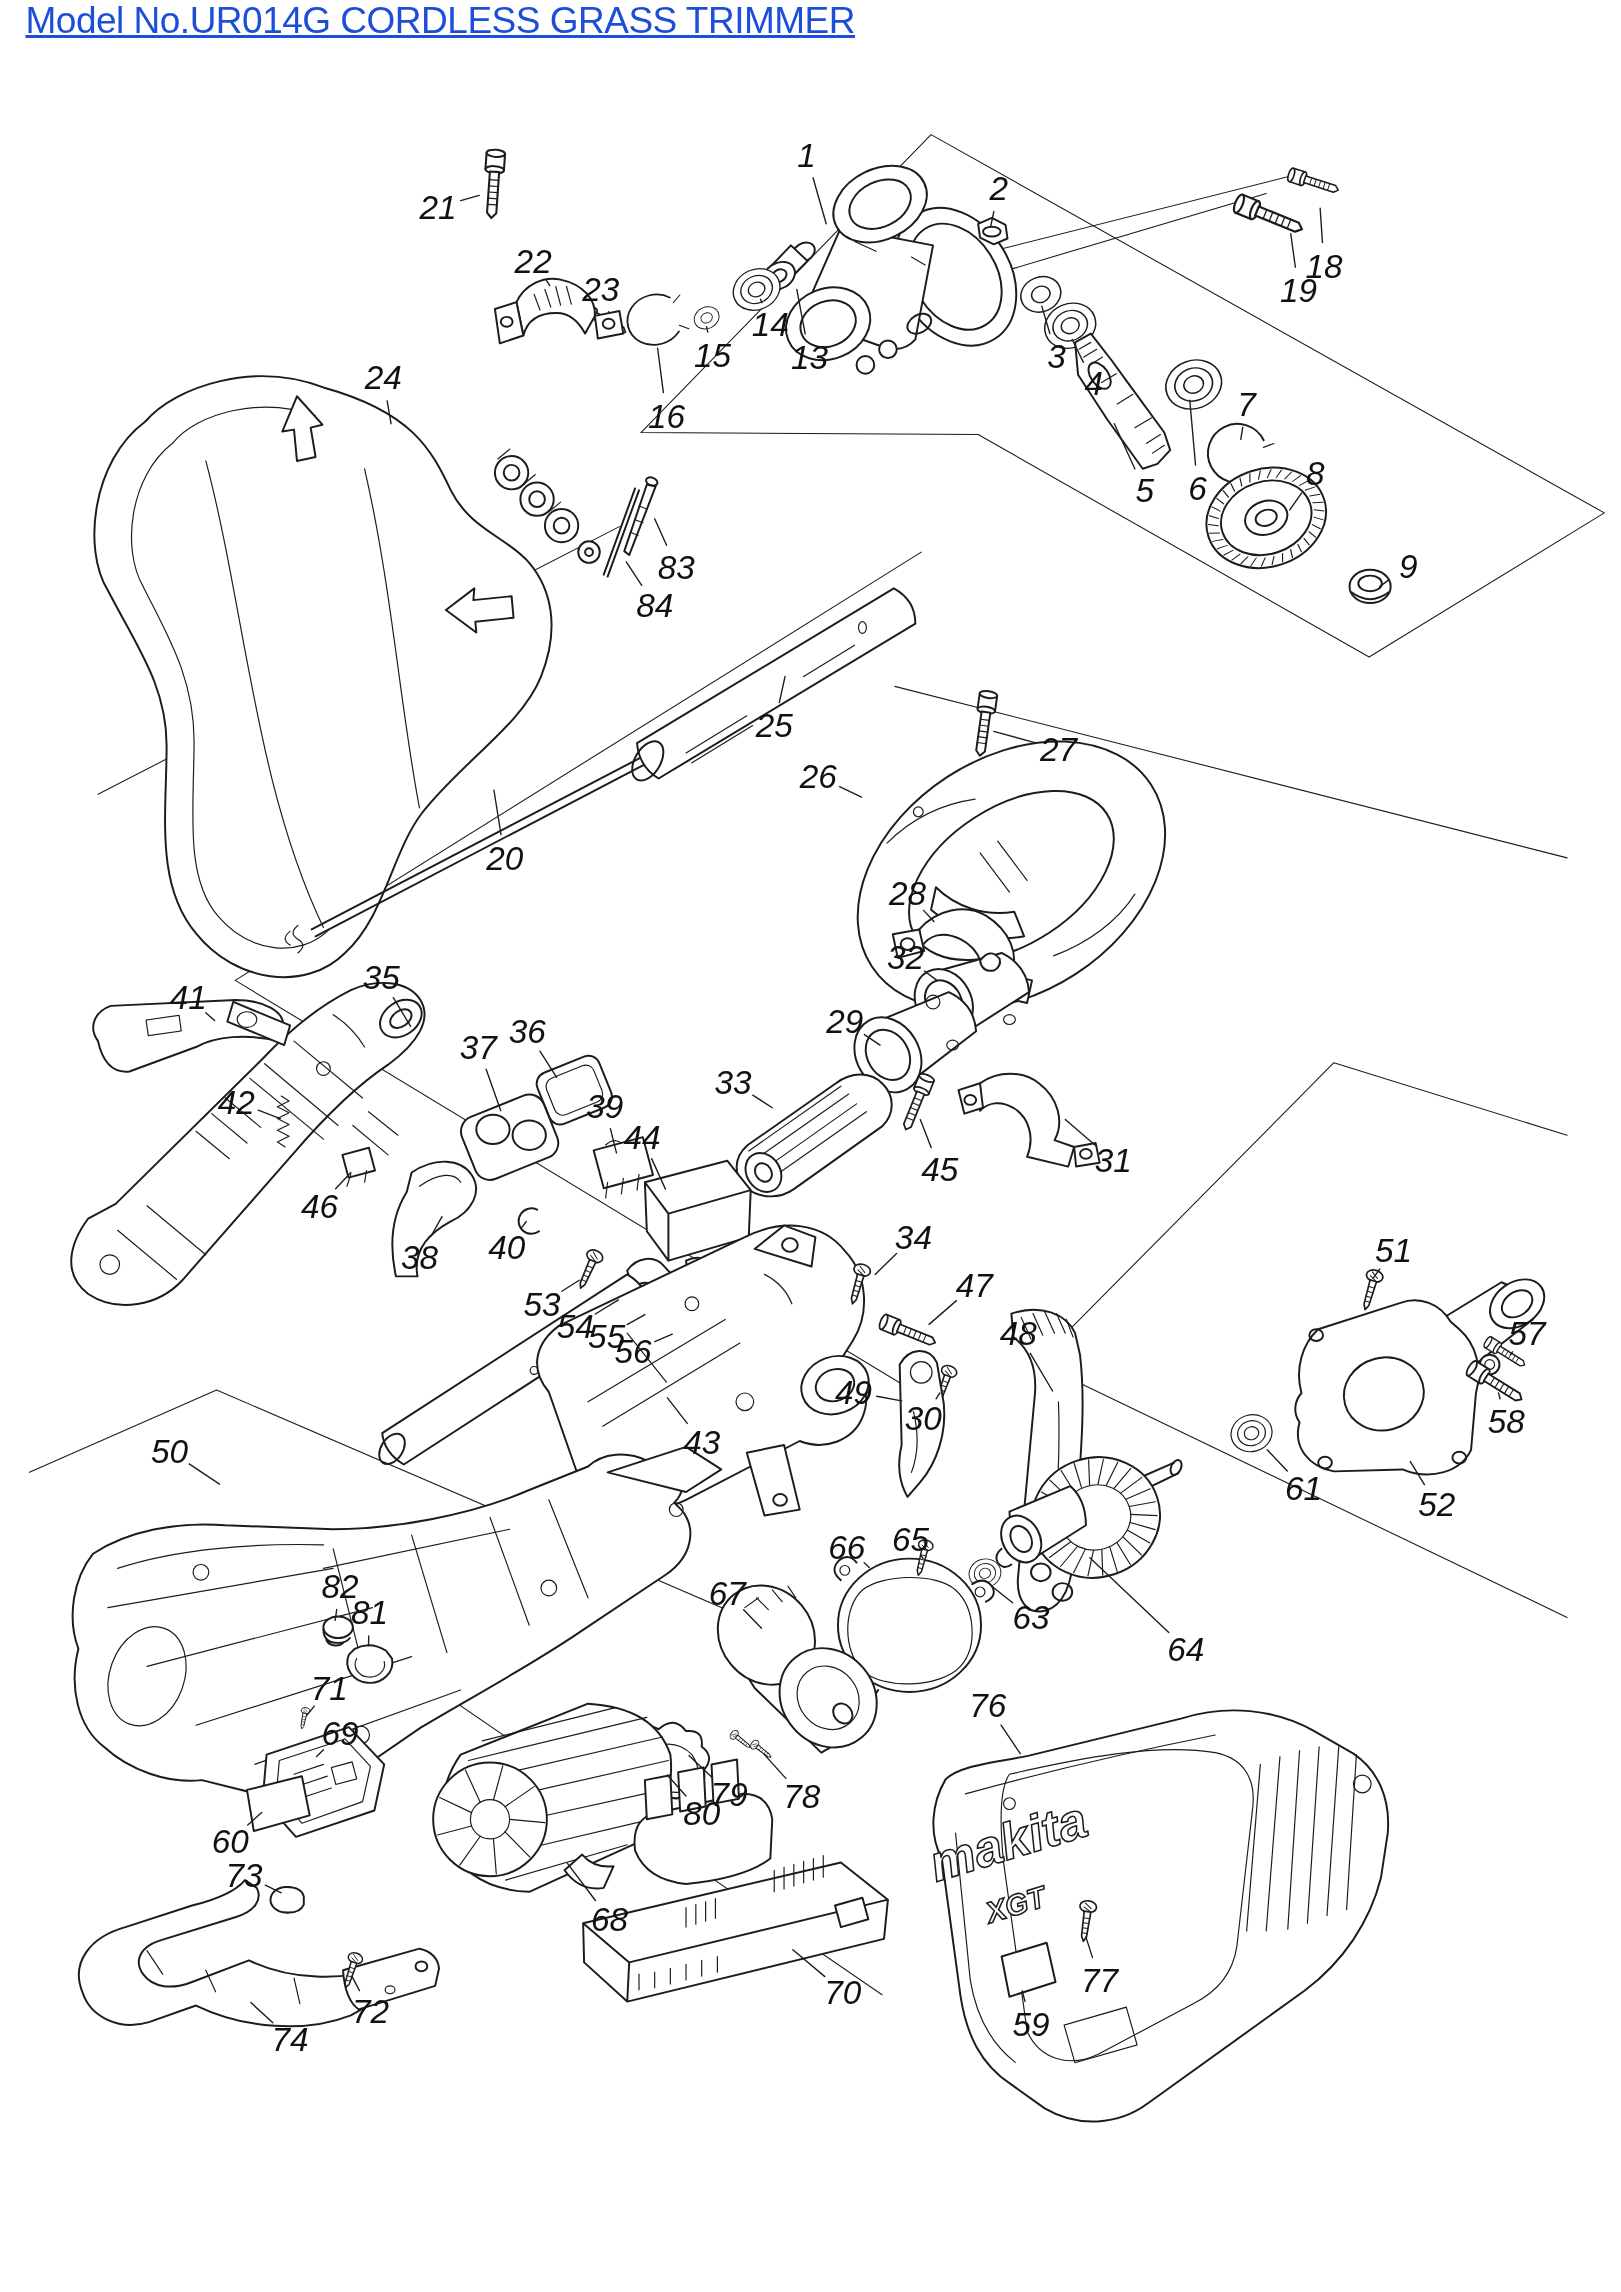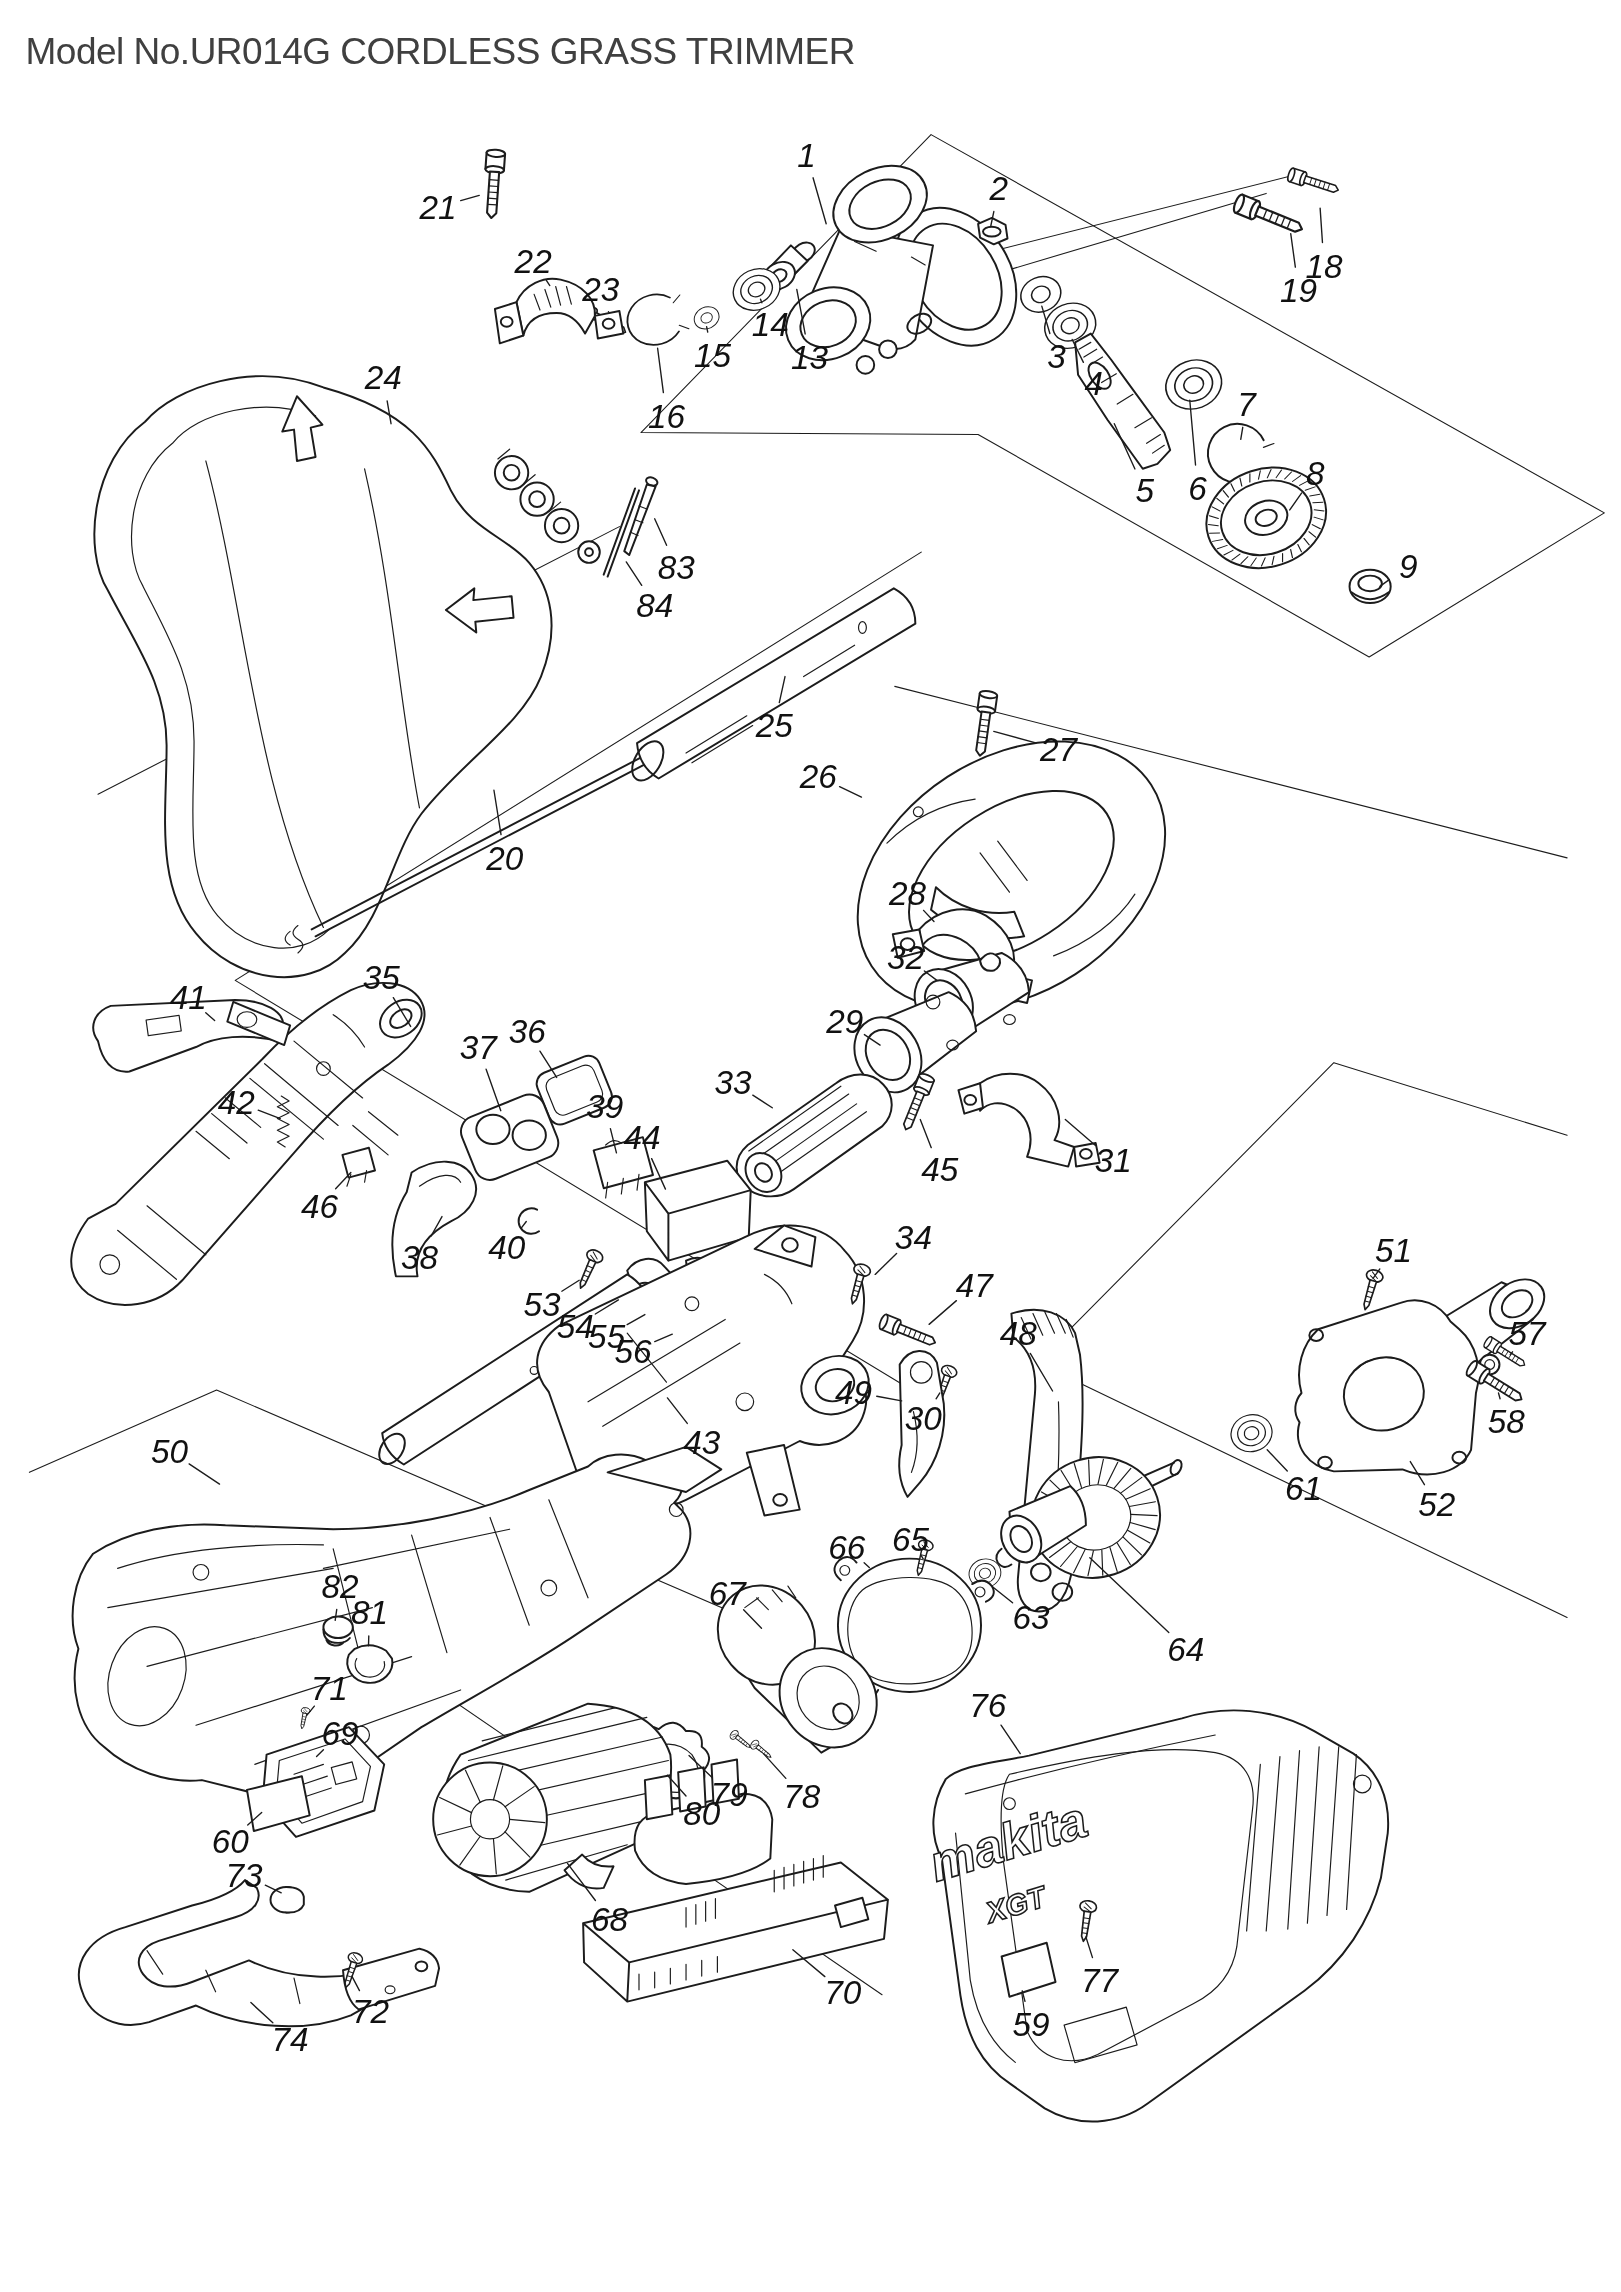--- a/index.html
+++ b/index.html
@@ -1,19 +1,19 @@
 <!DOCTYPE html>
 <html><head>
 <meta charset="utf-8">
 <style>
   html,body{margin:0;padding:0;background:#fff;}
   .page{position:relative;width:1621px;height:2293px;background:#fff;overflow:hidden;
         font-family:"Liberation Sans",sans-serif;}
-  .title{position:absolute;left:25.5px;top:31px;font-size:37px;letter-spacing:-0.5px;
-         color:#404040;font-weight:400;white-space:nowrap;}
+  .title{position:absolute;left:25.5px;top:0;font-size:37px;letter-spacing:-0.5px;
+         color:#1d4ed8;font-weight:400;white-space:nowrap;text-decoration:underline;}
   svg{position:absolute;left:0;top:0;}
   #diagram path,#diagram line,#diagram ellipse,#diagram circle,#diagram polyline,
   #diagram polygon,#diagram rect{fill:none;stroke:#1c1c1c;stroke-width:2;
       stroke-linecap:round;stroke-linejoin:round;}
   #diagram .thin{stroke-width:1.2;}
   #diagram .frame{stroke-width:1.1;}
   #diagram .lead{stroke-width:1.4;}
   #diagram .fillw{fill:#ffffff;}
   #diagram text.plabel{fill:#111;stroke:none;font-family:"Liberation Sans",sans-serif;
       font-style:italic;font-weight:500;font-size:34px;text-anchor:middle;}

